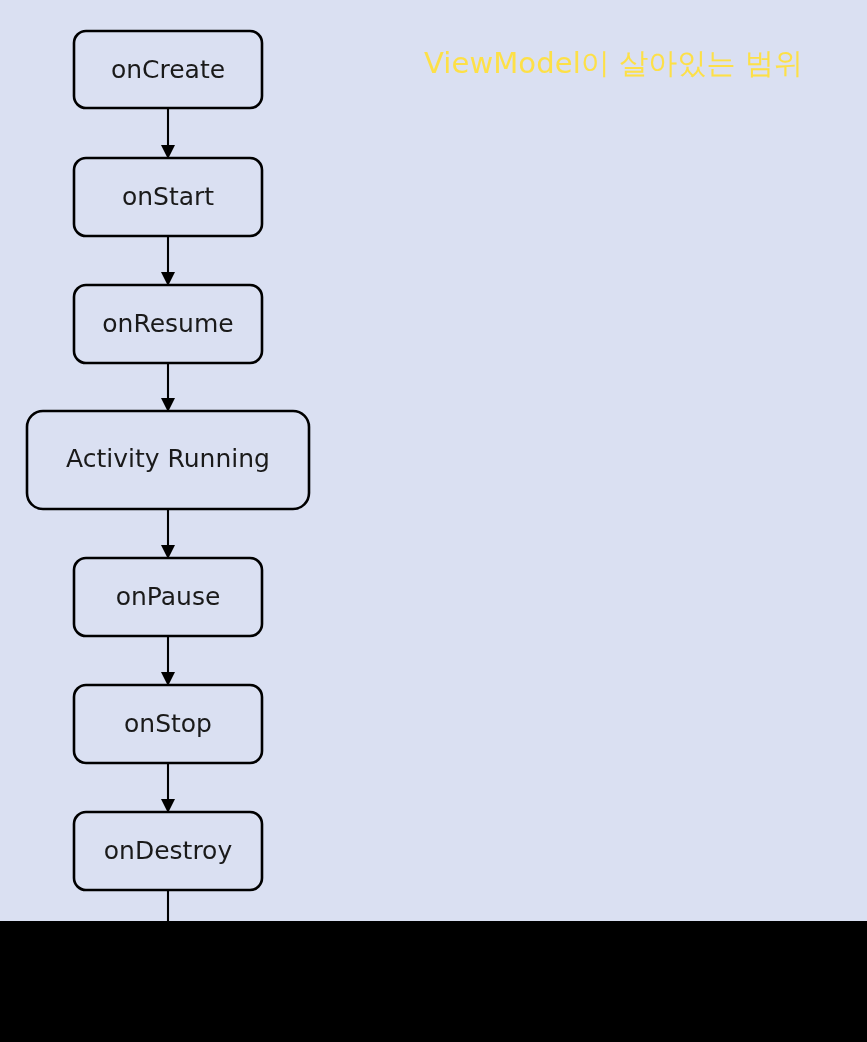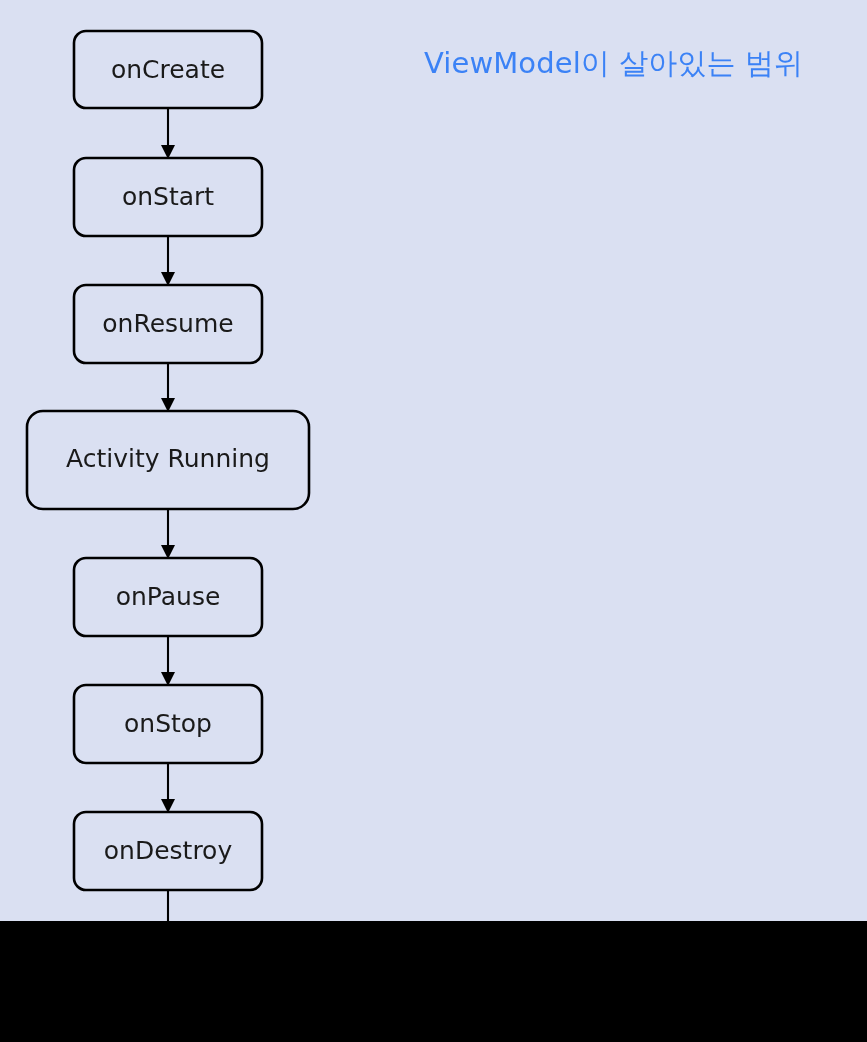--- a/index.html
+++ b/index.html
@@ -34,21 +34,21 @@
     top: 921px;
     width: 867px;
     height: 121px;
     background: #000000;
   }
   .scope-title {
     position: absolute;
     left: 424px;
     top: 43px;
     width: 420px;
-    color: #3b82f6;
+    color: #fde047;
     font-size: 29px;
     line-height: 40px;
     letter-spacing: 0.1px;
     white-space: nowrap;
     font-family: "DejaVu Sans", "Liberation Sans", sans-serif;
   }
   .flow-svg {
     position: absolute;
     left: 0;
     top: 0;

